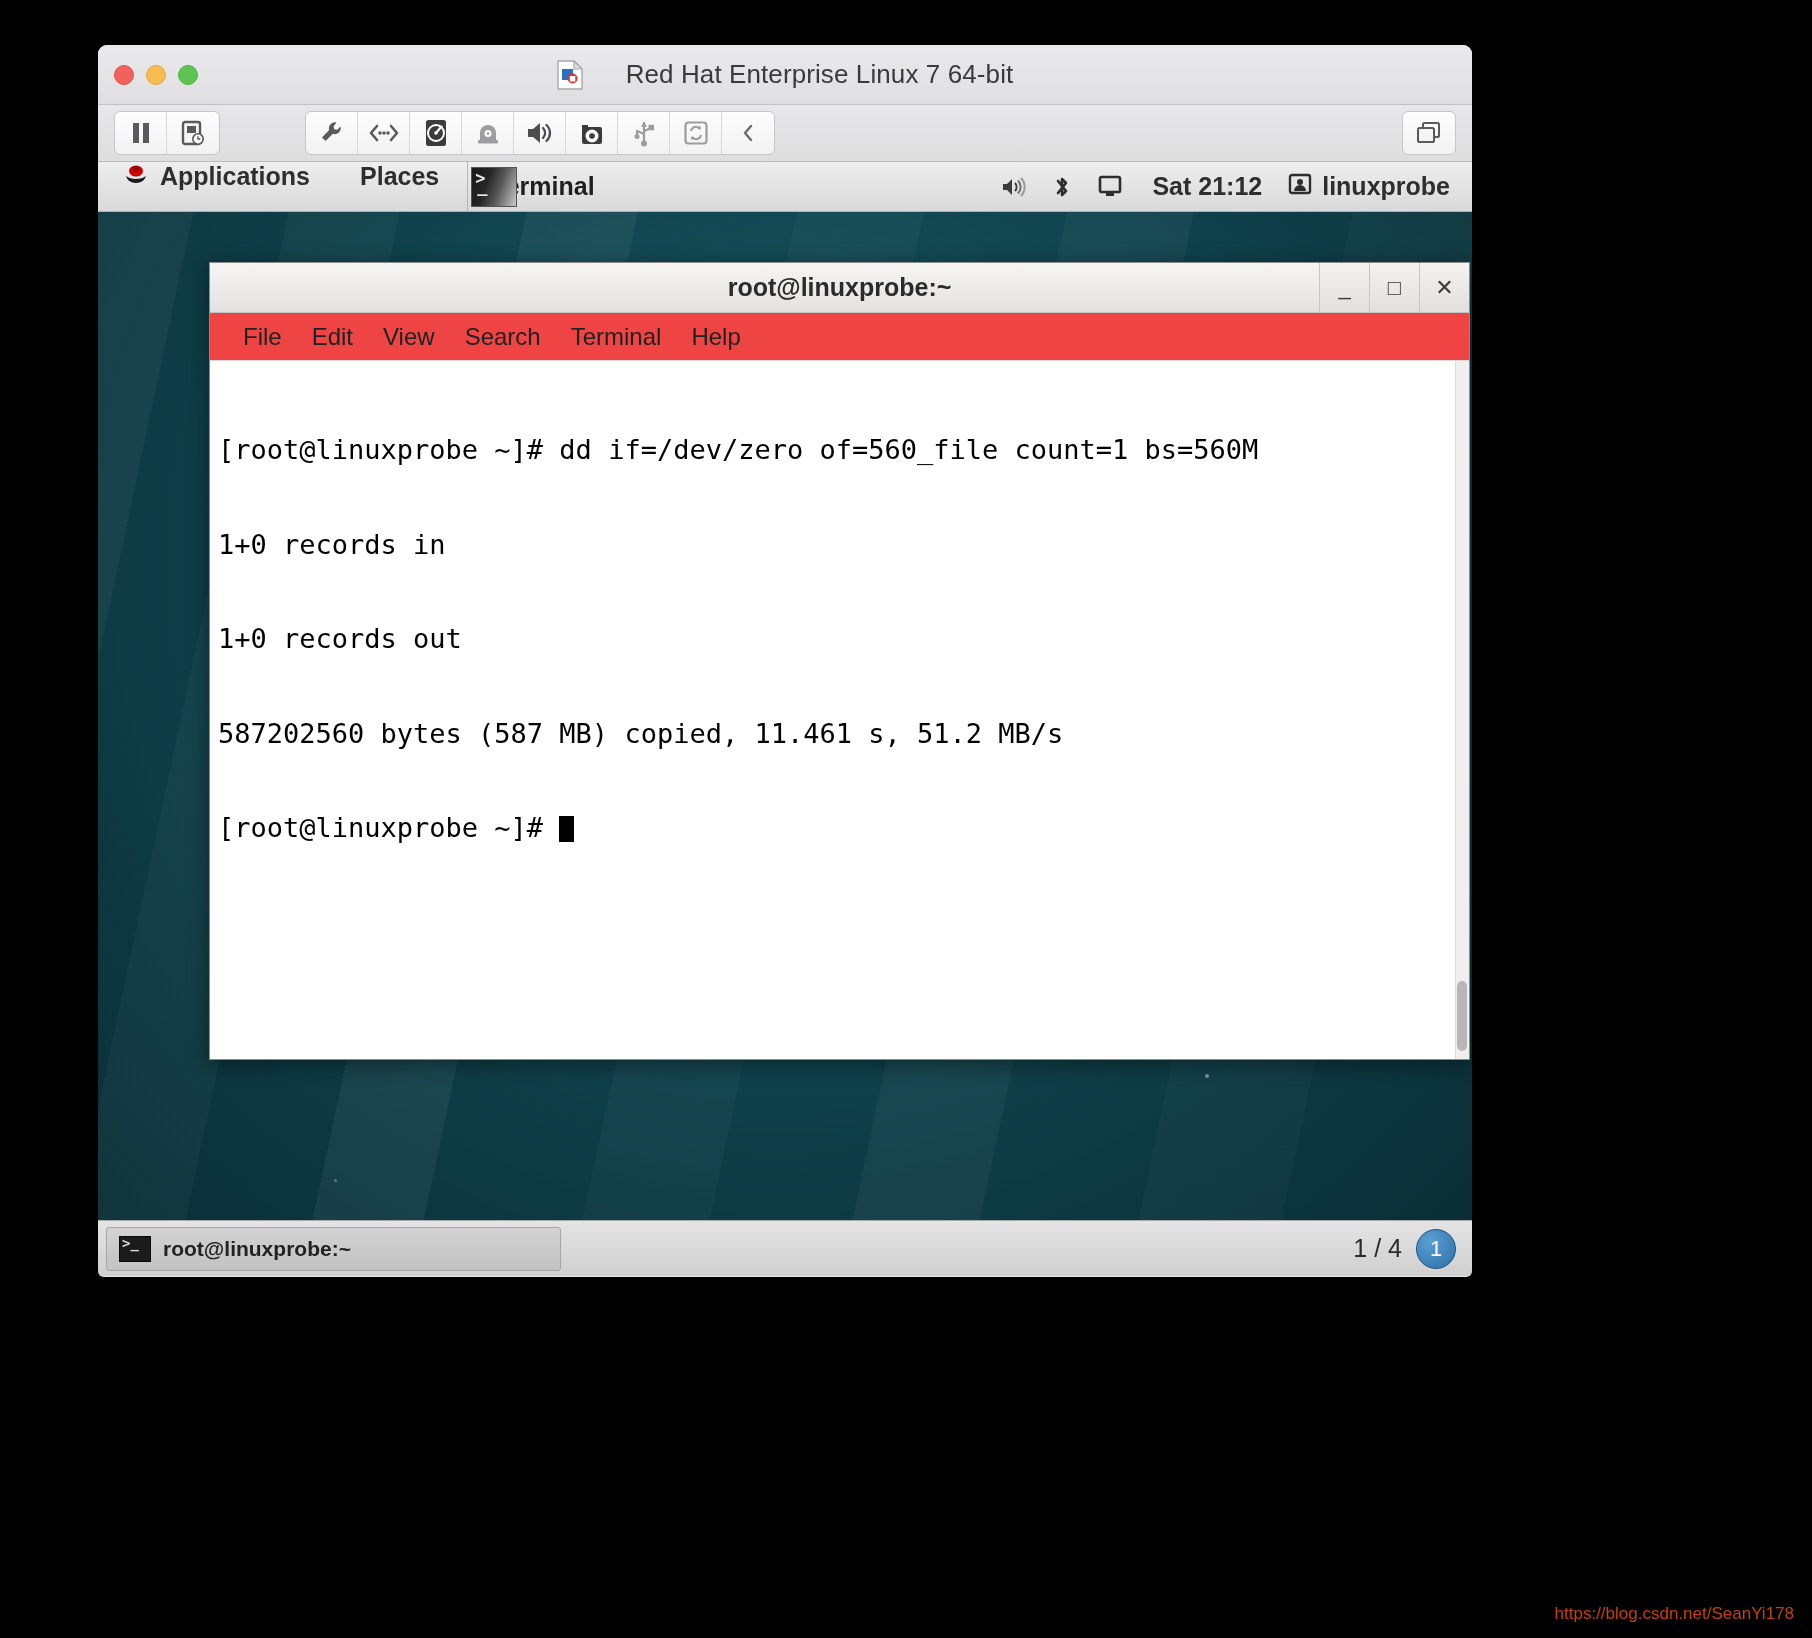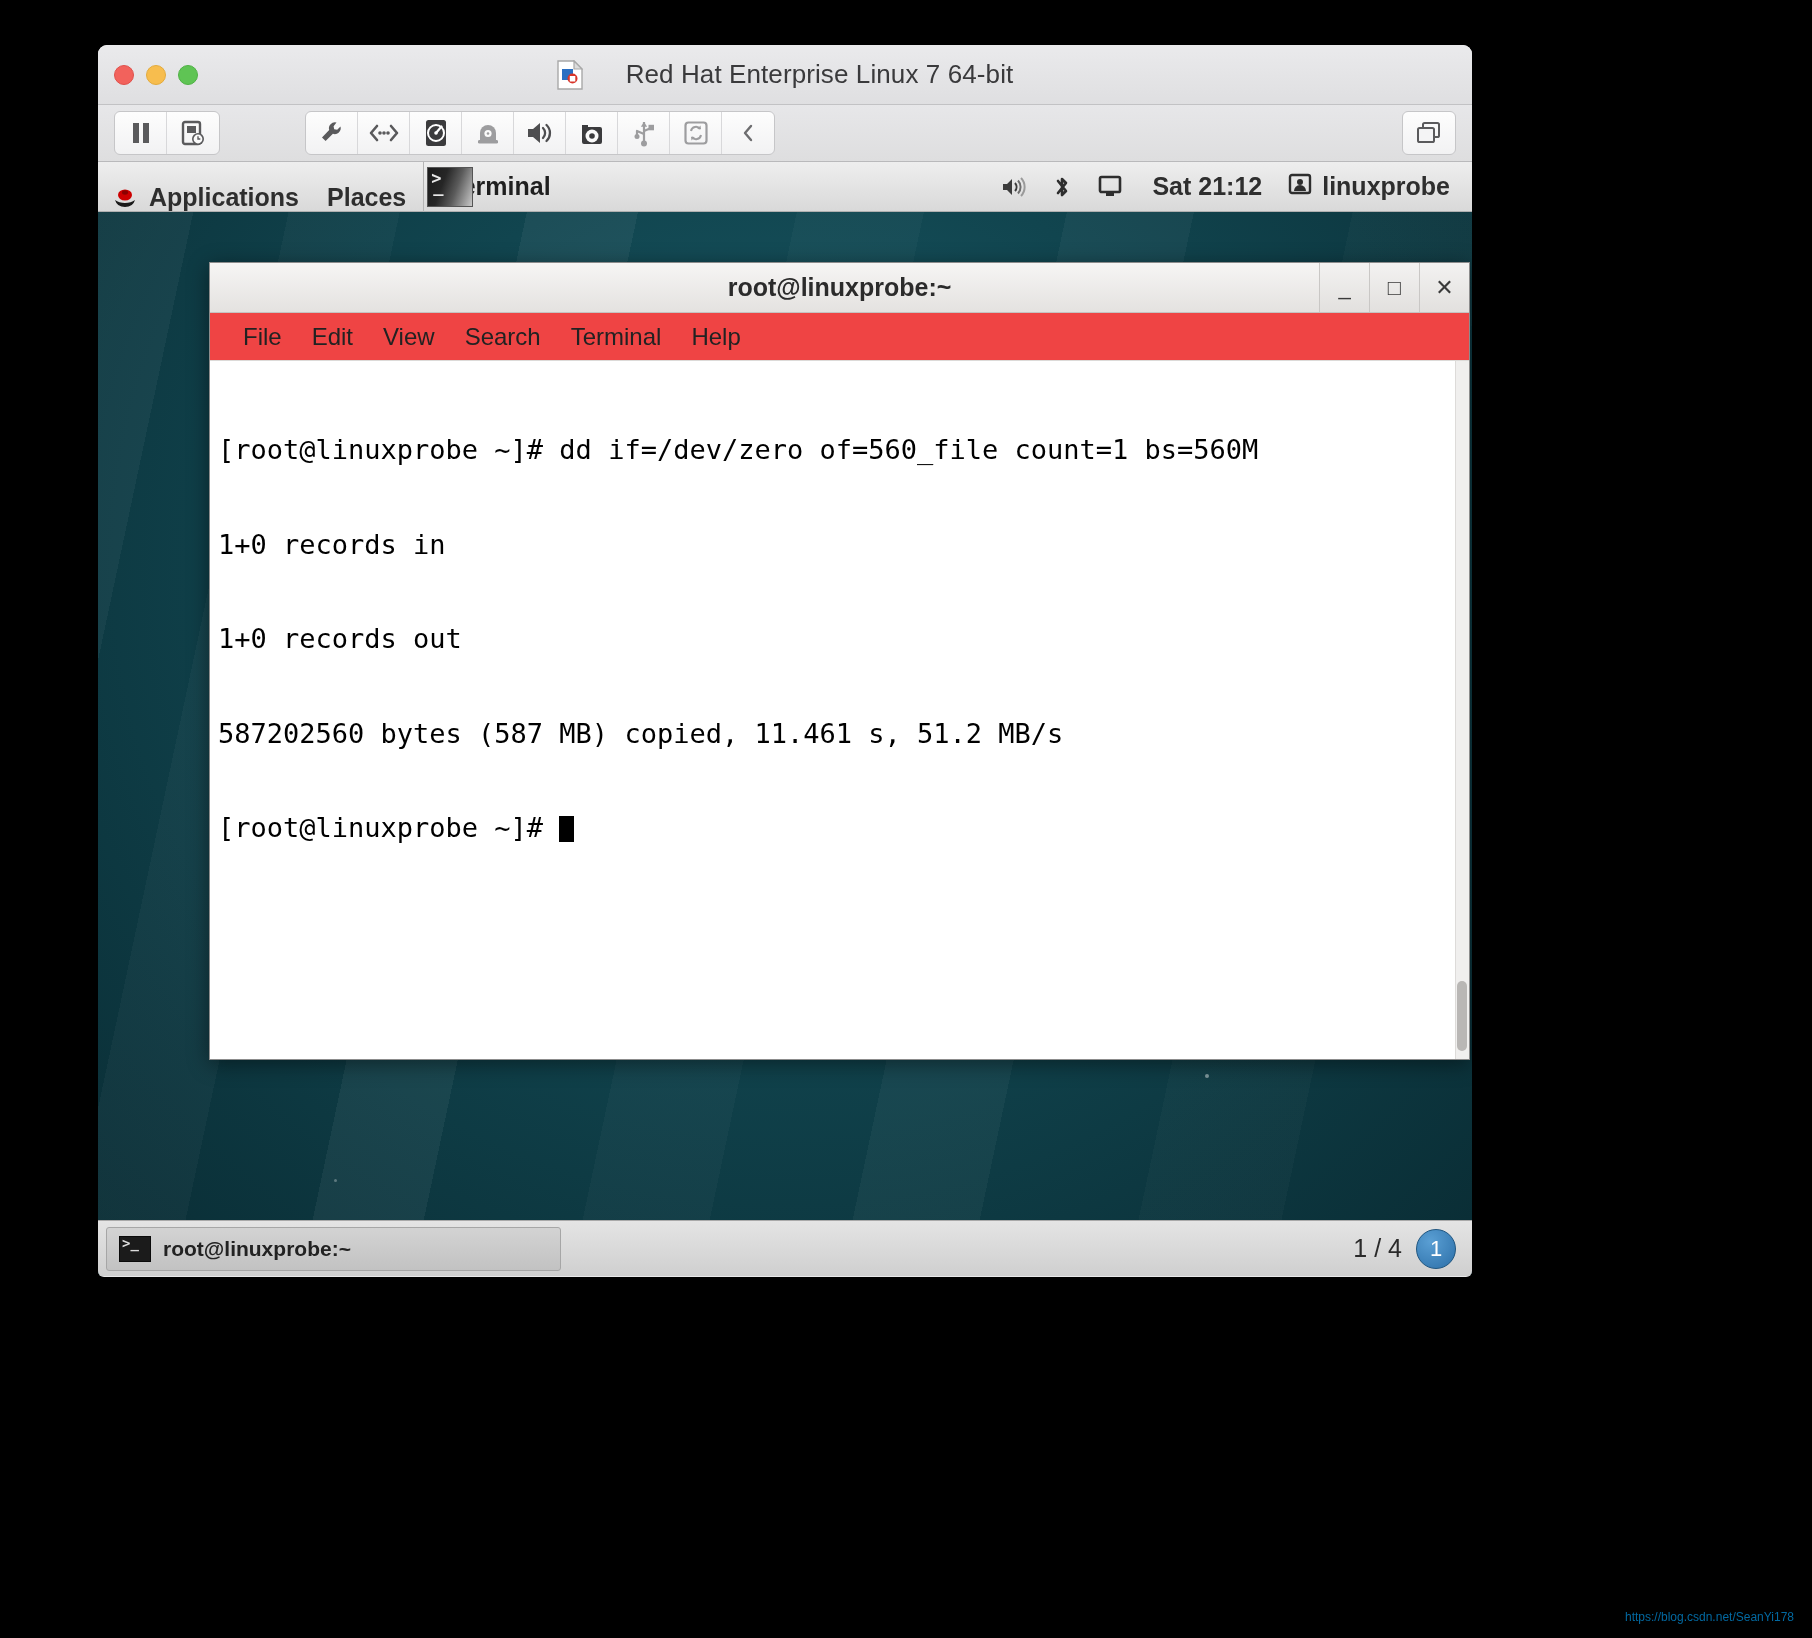--- a/index.html
+++ b/index.html
@@ -89,22 +89,22 @@
   #gnome-panel {
     position: relative;
     height: 50px;
     background: linear-gradient(#eeeeee, #d9d9d9);
     border-bottom: 1px solid #b0b0b0;
     display: flex; align-items: center;
     font-size: 25px; font-weight: bold; color: #2e2e2e;
   }
   #panel-left { display: flex; align-items: center; gap: 0; }
   .panel-item {
-    padding: 0 14px; height: 50px;
-    display: flex; align-items: flex-end; gap: 11px;
+    padding: 0 25px; height: 50px;
+    display: flex; align-items: flex-start; gap: 11px;
     cursor: default;
   }
   #rh-logo { width: 26px; height: 26px; }
   #panel-sep { width: 1px; height: 50px; background: #b5b5b5; margin: 0 3px; }
   #panel-window-btn {
     display: flex; align-items: center; gap: 9px;
     padding: 0 16px 0 0; height: 50px;
   }
   #term-mini-icon {
     width: 46px; height: 40px;
@@ -267,21 +267,21 @@
   #term-scroll-thumb {
     position: absolute; right: 2px; bottom: 8px;
     width: 10px; height: 70px;
     background: #b9b7b5; border-radius: 5px;
   }
 
   
   #watermark {
     position: absolute;
     right: 18px; bottom: 14px;
-    font-size: 12px; color: #0369a1;
+    font-size: 17px; color: #c2410c;
     font-family: "Liberation Sans", sans-serif;
   }
 </style>
 </head>
 <body>
 
 <div id="vm-window">
 
   <div id="vm-titlebar">
     <div class="traffic" id="tl-close"></div>

